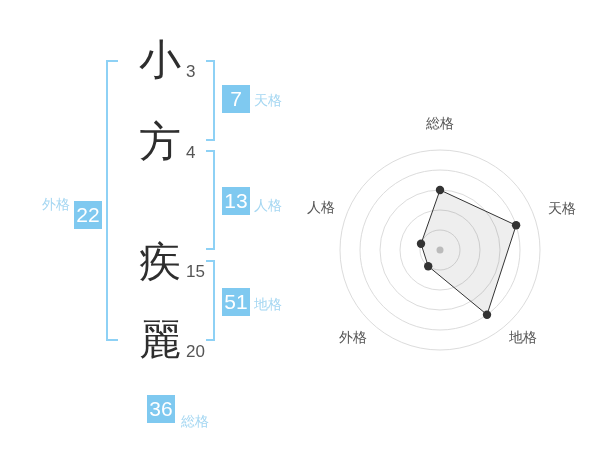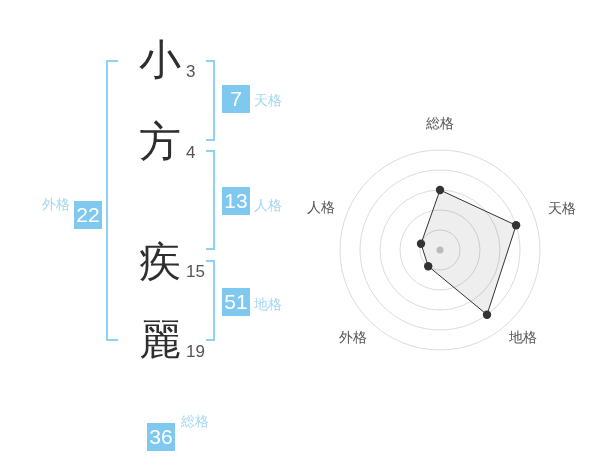--- a/index.html
+++ b/index.html
@@ -73,35 +73,35 @@
   <div class="abs bracket-right bracket-chi"></div>
 
   <div class="abs kanji" style="top:36px">小</div>
   <div class="abs kanji" style="top:118px">方</div>
   <div class="abs kanji" style="top:238px">疾</div>
   <div class="abs kanji" style="top:316px">麗</div>
 
   <div class="abs strokes" style="top:63px">3</div>
   <div class="abs strokes" style="top:144px">4</div>
   <div class="abs strokes" style="top:263px">15</div>
-  <div class="abs strokes" style="top:343px">19</div>
+  <div class="abs strokes" style="top:343px">20</div>
 
   <div class="abs scorebox" style="left:222px;top:85px">7</div>
   <div class="abs scorelabel" style="left:254px;top:92px">天格</div>
 
   <div class="abs scorebox" style="left:222px;top:187px">13</div>
   <div class="abs scorelabel" style="left:254px;top:197px">人格</div>
 
   <div class="abs scorebox" style="left:222px;top:288px">51</div>
   <div class="abs scorelabel" style="left:254px;top:296px">地格</div>
 
   <div class="abs scorelabel" style="left:28px;top:196px;width:42px;text-align:right">外格</div>
   <div class="abs scorebox" style="left:74px;top:201px">22</div>
 
-  <div class="abs scorebox" style="left:147px;top:423px">36</div>
+  <div class="abs scorebox" style="left:147px;top:395px">36</div>
   <div class="abs scorelabel" style="left:181px;top:413px">総格</div>
 
   <div class="abs radar-wrap">
     <svg id="radar-plot" width="285" height="250" viewBox="0 0 285 250">
       <g id="radar-grid">
           <circle cx="140" cy="140" r="20.0" fill="none" stroke="#dcdcdc" stroke-width="1"></circle>
           <circle cx="140" cy="140" r="40.0" fill="none" stroke="#dcdcdc" stroke-width="1"></circle>
           <circle cx="140" cy="140" r="60.0" fill="none" stroke="#dcdcdc" stroke-width="1"></circle>
           <circle cx="140" cy="140" r="80.0" fill="none" stroke="#dcdcdc" stroke-width="1"></circle>
           <circle cx="140" cy="140" r="100.0" fill="none" stroke="#dcdcdc" stroke-width="1"></circle>

